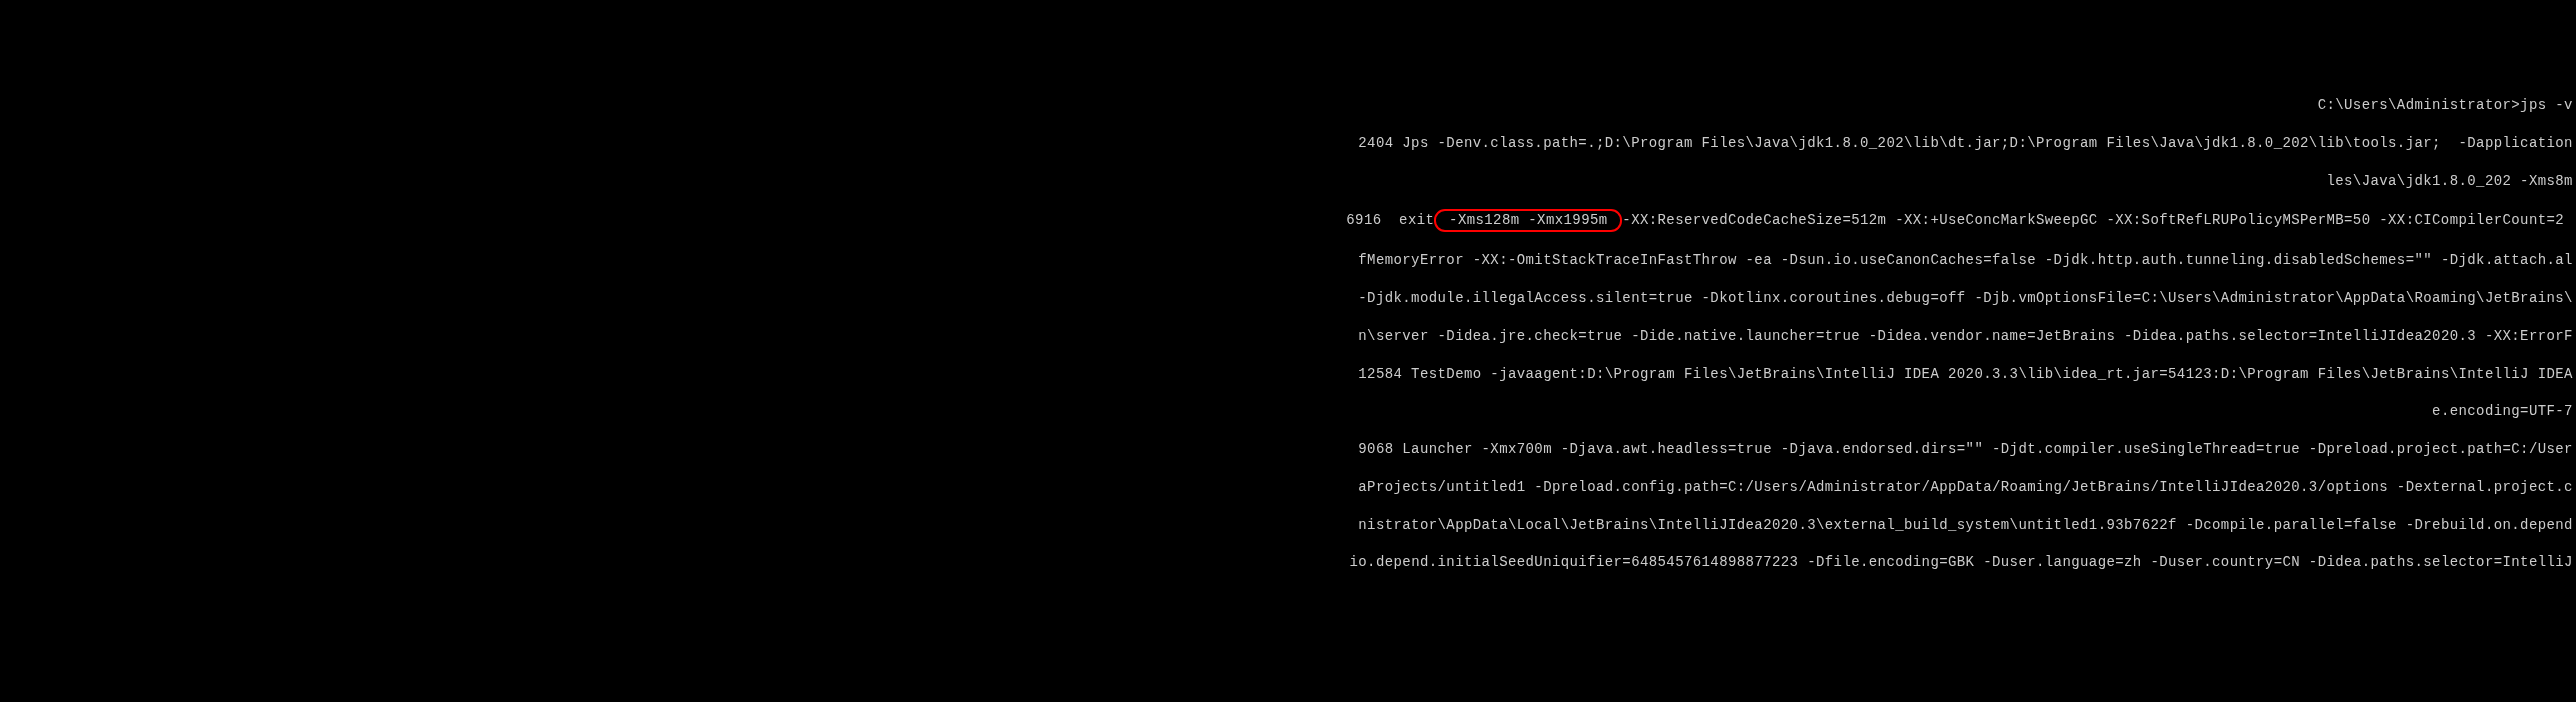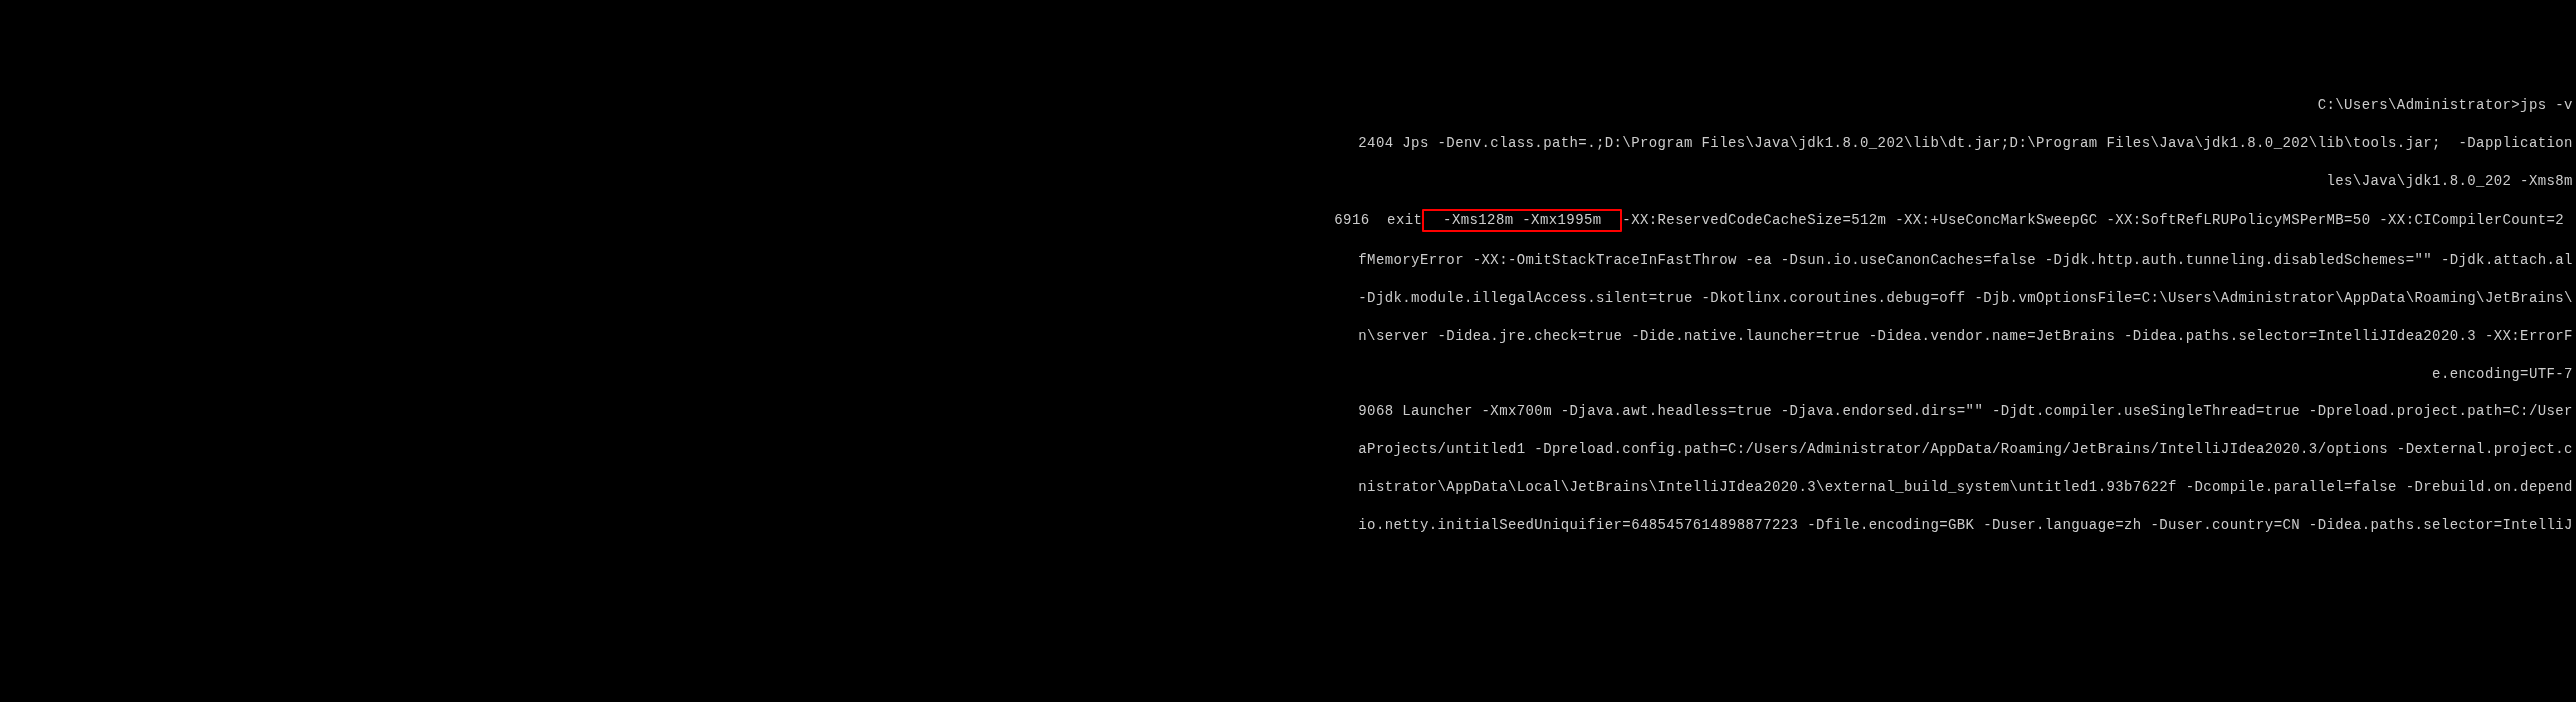--- a/index.html
+++ b/index.html
@@ -22,44 +22,45 @@
     .terminal {
       width: 100%;
       overflow: hidden;
     }
     .line {
       display: block;
       text-align: right;
     }
     .highlight-box {
       border: 2.3px solid #ff0000;
-      border-radius: 1px;
-      padding: 0 10px;
+      border-radius: 11px;
+      padding: 0 4px;
       display: inline-block;
       position: relative;
     }
   </style>
 </head>
 <body>
 
 
 
 <div class="terminal">
 <span class="line">C:\Users\Administrator&gt;jps -v</span>
 <span class="line">2404 Jps -Denv.class.path=.;D:\Program Files\Java\jdk1.8.0_202\lib\dt.jar;D:\Program Files\Java\jdk1.8.0_202\lib\tools.jar;  -Dapplication</span>
 <span class="line">les\Java\jdk1.8.0_202 -Xms8m</span>
 <span class="line"><span>6916  exit</span><span class="highlight-box"> -Xms128m -Xmx1995m </span><span>-XX:ReservedCodeCacheSize=512m -XX:+UseConcMarkSweepGC -XX:SoftRefLRUPolicyMSPerMB=50 -XX:CICompilerCount=2 </span></span>
 <span class="line">fMemoryError -XX:-OmitStackTraceInFastThrow -ea -Dsun.io.useCanonCaches=false -Djdk.http.auth.tunneling.disabledSchemes="" -Djdk.attach.al</span>
 <span class="line">-Djdk.module.illegalAccess.silent=true -Dkotlinx.coroutines.debug=off -Djb.vmOptionsFile=C:\Users\Administrator\AppData\Roaming\JetBrains\</span>
 <span class="line">n\server -Didea.jre.check=true -Dide.native.launcher=true -Didea.vendor.name=JetBrains -Didea.paths.selector=IntelliJIdea2020.3 -XX:ErrorF</span>
+<span class="line">12584 TestDemo -javaagent:D:\Program Files\JetBrains\IntelliJ IDEA 2020.3.3\lib\idea_rt.jar=54123:D:\Program Files\JetBrains\IntelliJ IDEA</span>
 <span class="line">e.encoding=UTF-7</span>
 <span class="line">9068 Launcher -Xmx700m -Djava.awt.headless=true -Djava.endorsed.dirs="" -Djdt.compiler.useSingleThread=true -Dpreload.project.path=C:/User</span>
 <span class="line">aProjects/untitled1 -Dpreload.config.path=C:/Users/Administrator/AppData/Roaming/JetBrains/IntelliJIdea2020.3/options -Dexternal.project.c</span>
 <span class="line">nistrator\AppData\Local\JetBrains\IntelliJIdea2020.3\external_build_system\untitled1.93b7622f -Dcompile.parallel=false -Drebuild.on.depend</span>
-<span class="line">io.netty.initialSeedUniquifier=6485457614898877223 -Dfile.encoding=GBK -Duser.language=zh -Duser.country=CN -Didea.paths.selector=IntelliJ</span>
+<span class="line">io.depend.initialSeedUniquifier=6485457614898877223 -Dfile.encoding=GBK -Duser.language=zh -Duser.country=CN -Didea.paths.selector=IntelliJ</span>
 
 
 </div>
 
 
 
 
 
 
 </body></html>

